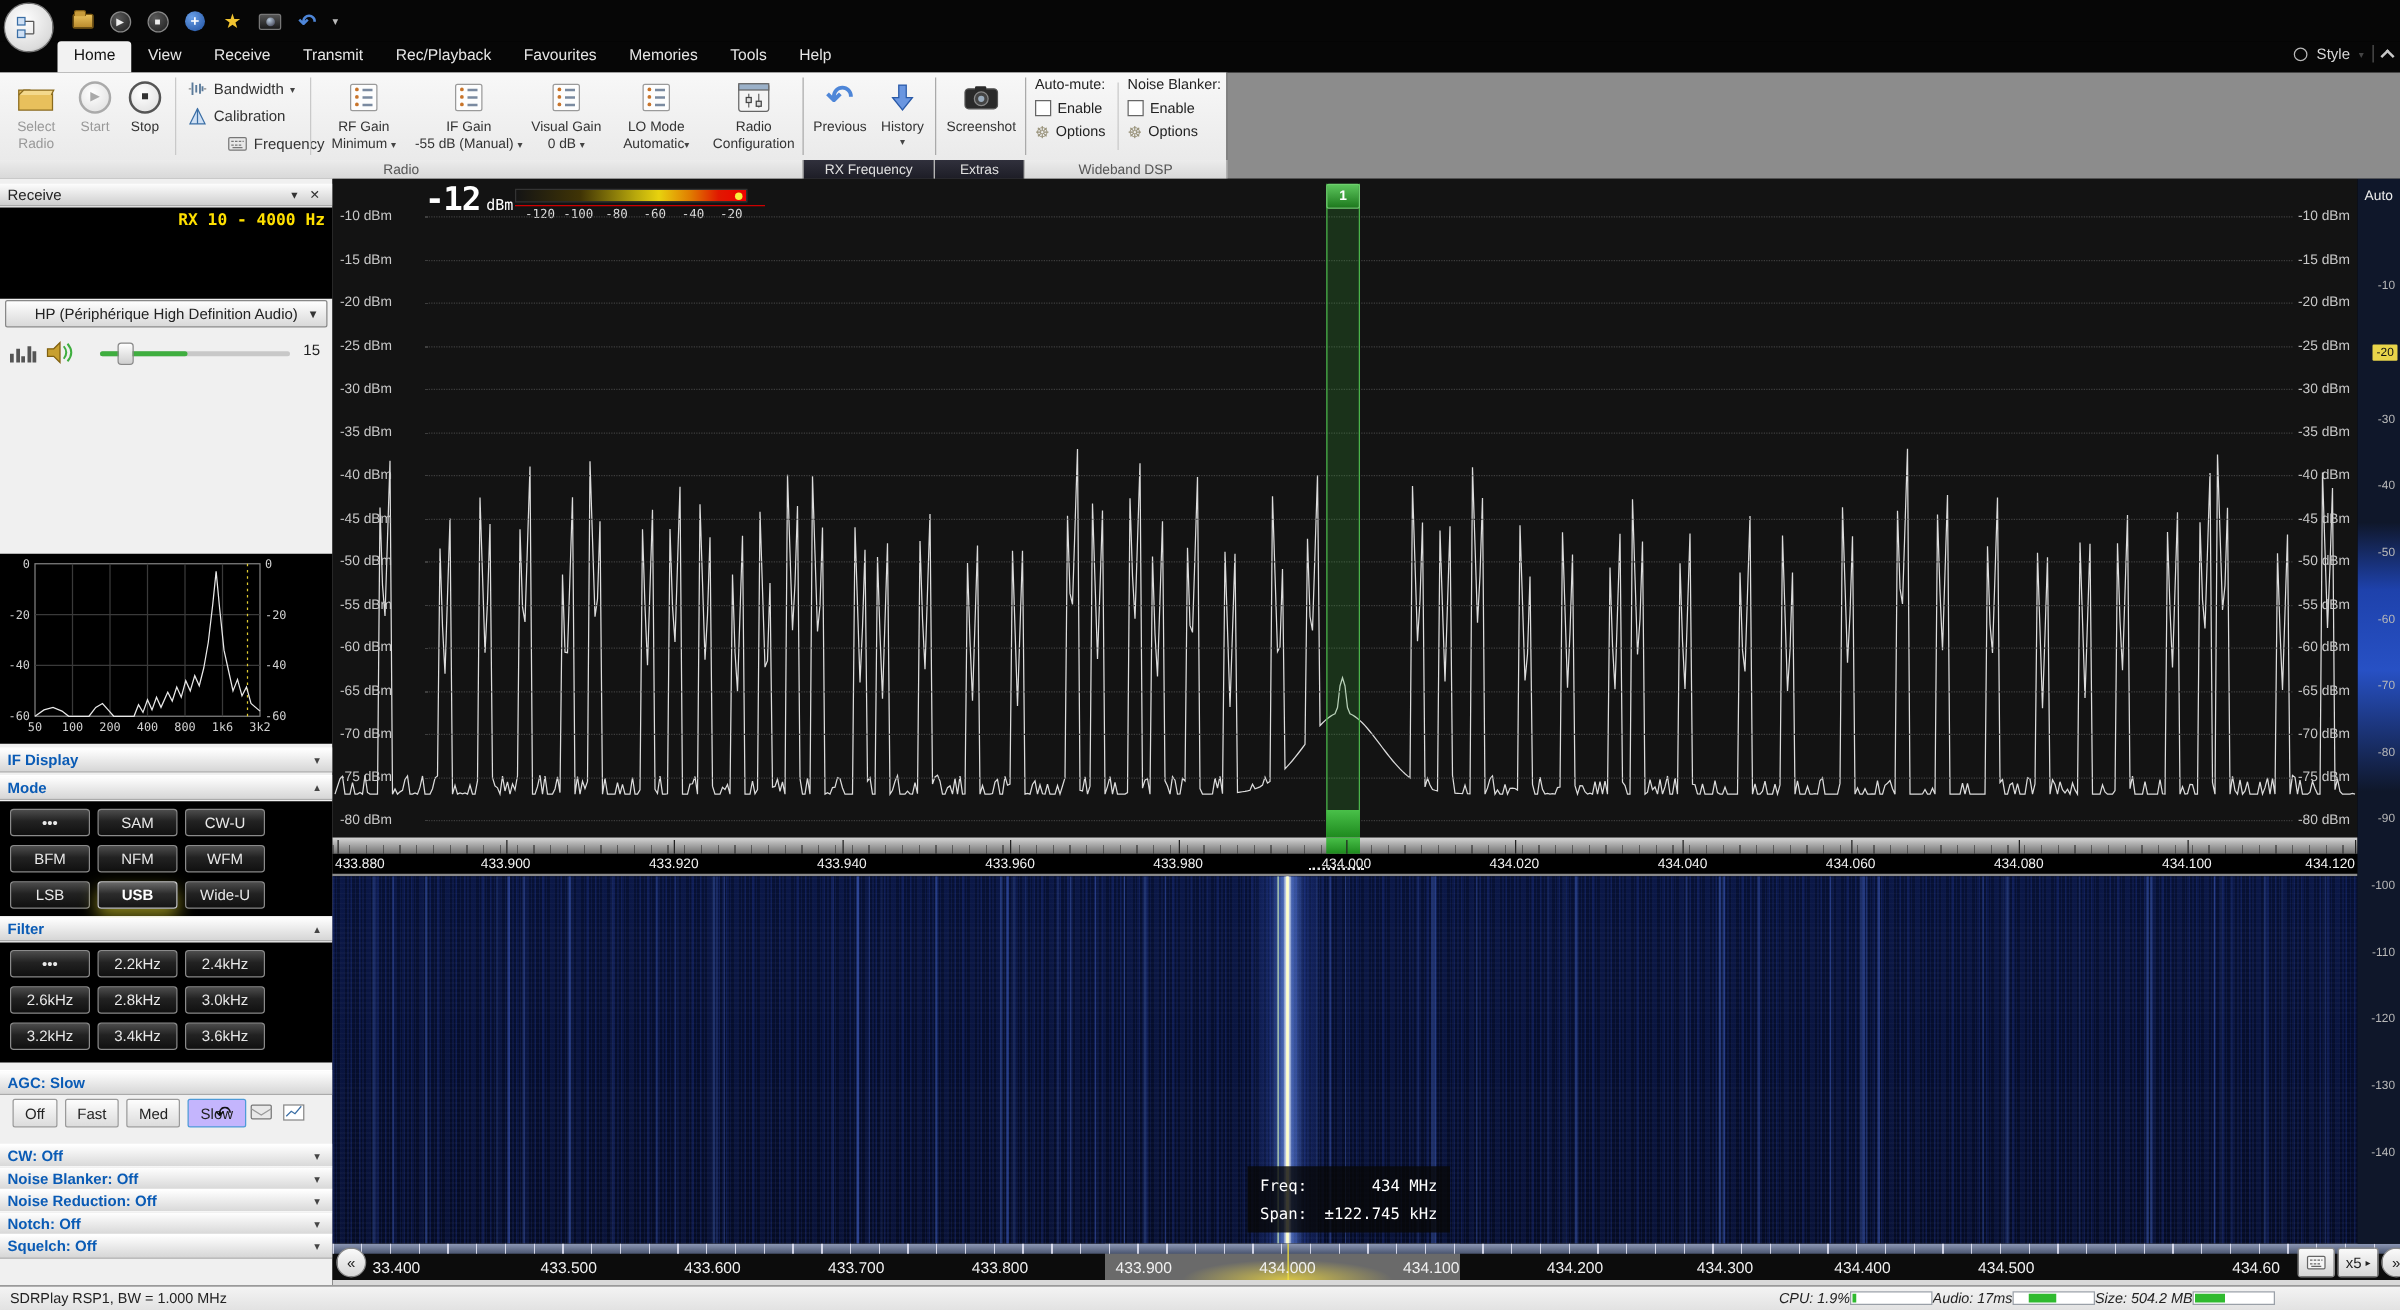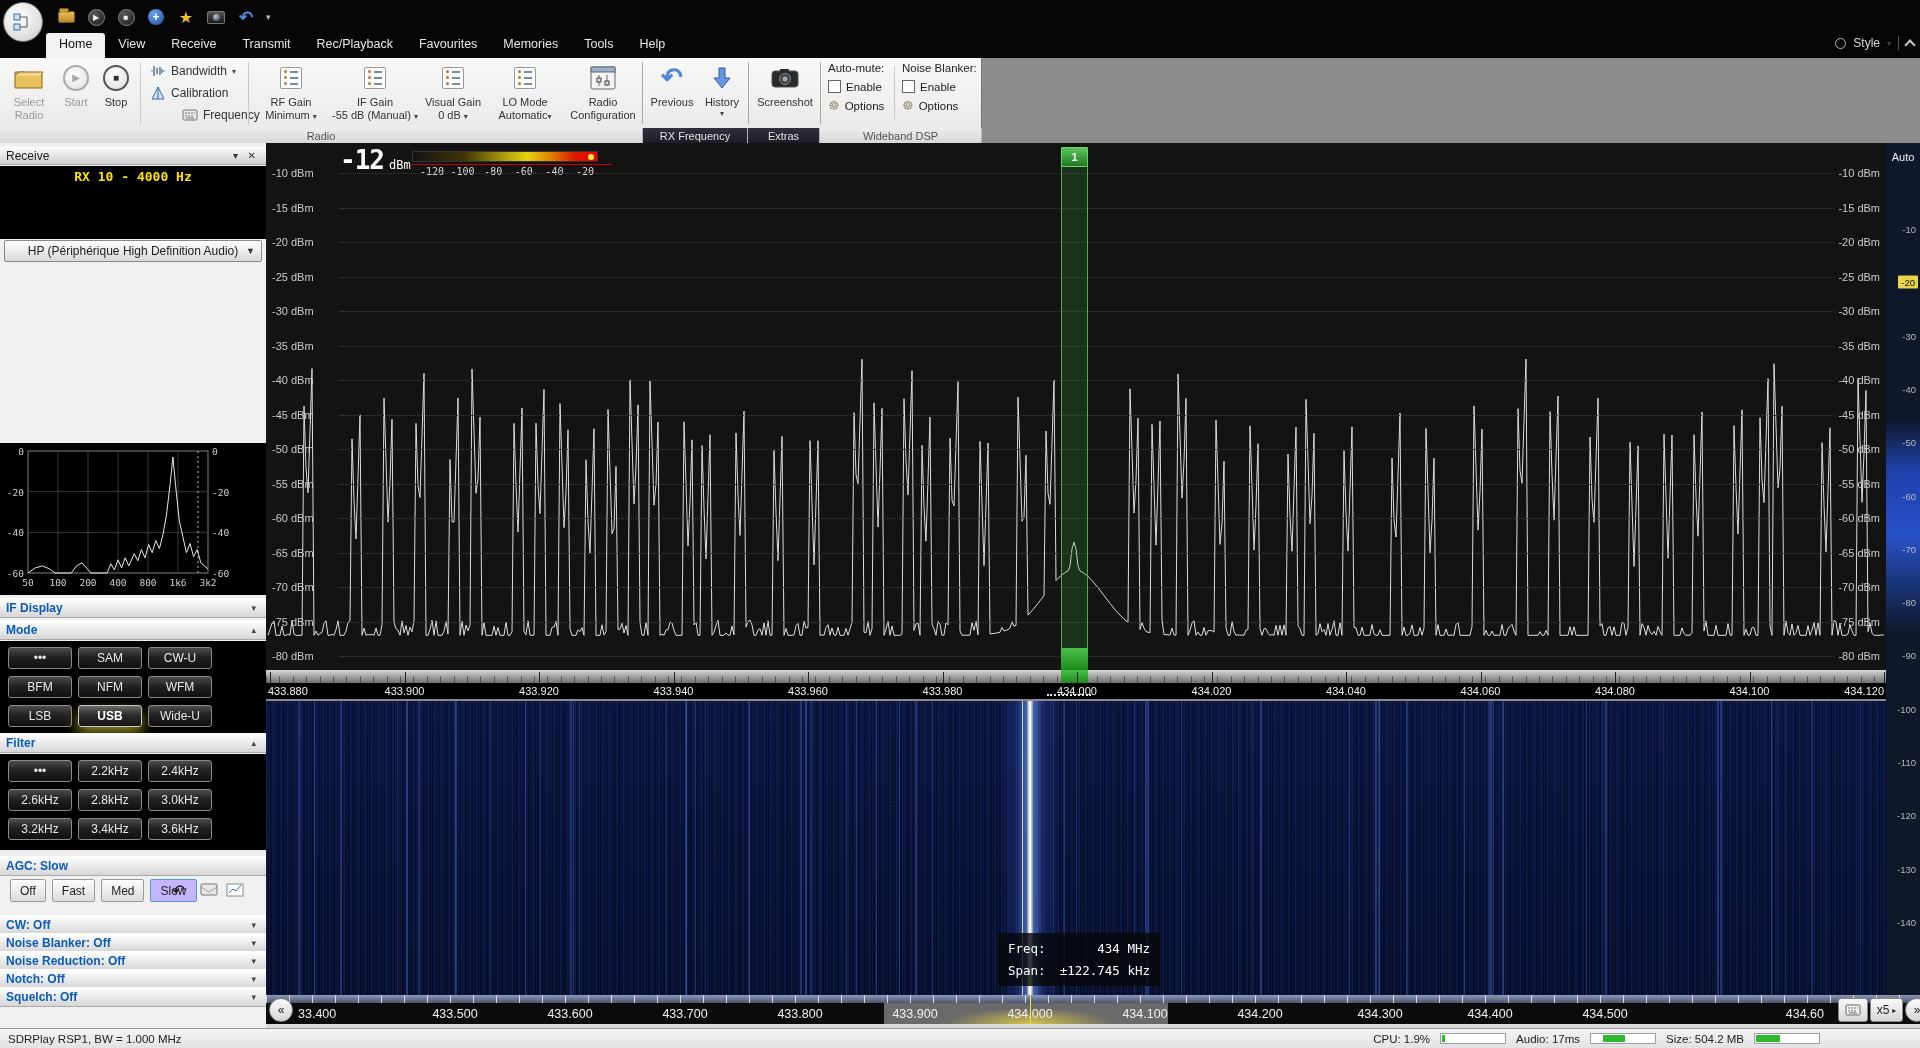--- a/index.html
+++ b/index.html
@@ -51,21 +51,21 @@
   .bigcirc.dim{border-color:#aaa;color:#aaa;}
   .chkrow{display:flex;align-items:center;gap:5px;font-size:11.5px;color:#222;margin-top:6px;}
   .chk{width:13px;height:13px;background:#fff;border:1px solid #666;}
   .gear{color:#98927a;font-size:13px;line-height:1;}
   
   .lpanel{position:absolute;left:0;top:143px;width:266px;height:885px;background:#f0f0f0;}
   .pheader{position:absolute;left:0;width:266px;height:18px;background:linear-gradient(#fdfdfd,#cfcfcf);
            font-size:12px;color:#222;display:flex;align-items:center;padding-left:6px;border-bottom:1px solid #aaa;}
   .pheader .hic{position:absolute;font-size:10px;color:#333;}
   .black{position:absolute;left:0;width:266px;background:#000;}
-  .rxrow{display:flex;justify-content:center;padding:3px 6px 0;
+  .rxrow{display:flex;justify-content:flex-end;padding:3px 6px 0;
          font-family:"DejaVu Sans Mono",monospace;font-size:13px;font-weight:bold;color:#ffe000;}
   .freq{position:absolute;left:4px;top:22px;font-family:"DejaVu Sans Mono",monospace;font-size:35px;color:#fff;letter-spacing:-1px;white-space:nowrap;}
   .freq .dim{color:#4a4a4a;}
   .combo{position:absolute;left:4px;top:97px;width:258px;height:22px;background:linear-gradient(#fefefe,#d9d9d9);
          border:1px solid #888;border-radius:2px;font-size:12px;color:#222;display:flex;align-items:center;justify-content:center;}
   .combo .dd{position:absolute;right:6px;font-size:9px;color:#333;}
   .volrow{position:absolute;left:0;top:124px;width:266px;height:32px;}
   .eqic{position:absolute;left:8px;top:8px;display:flex;align-items:flex-end;gap:1.5px;height:15px;}
   .eqic i{width:3px;background:#555;display:block;}
   .slider-track{position:absolute;left:80px;top:14px;width:152px;height:4px;background:#c8c8c8;border-radius:2px;}
@@ -149,21 +149,21 @@
   .rscale{position:absolute;left:1886px;top:143px;width:34px;height:852px;background:#0f172a;overflow:hidden;}
   .rsblue{position:absolute;left:0;top:275px;width:34px;height:215px;
           background:linear-gradient(rgba(25,60,185,0),rgba(35,80,215,.75) 25%,rgba(45,95,235,.8) 55%,rgba(25,60,185,0));}
   .rslab{position:absolute;right:4px;font-size:9.5px;color:#b8b8b8;transform:translateY(-50%);}
   .rslab.hl{background:#e8d44a;color:#111;padding:1px 3px;border-radius:1px;right:2px;}
   .rsauto{position:absolute;top:8px;width:34px;text-align:center;color:#eee;font-size:11px;}
   
   .statusbar{position:absolute;left:0;top:1028px;width:1920px;height:20px;background:linear-gradient(#f4f4f4,#e2e2e2);
              border-top:1px solid #9a9a9a;font-size:11.5px;color:#222;display:flex;align-items:center;}
   .sbleft{margin-left:8px;}
-  .sbright{position:absolute;right:100px;display:flex;align-items:center;gap:10px;}
+  .sbright{position:absolute;right:100px;display:flex;align-items:center;font-style:italic;}
   .sbbar{width:66px;height:11px;border:1px solid #9aa0a8;background:#fff;position:relative;}
   .sbfill{position:absolute;top:1px;bottom:1px;background:#2fba2f;}
   svg{display:block;}
 </style>
 </head>
 <body>
 
 <div class="screen">
 
   <div class="titlebar">
@@ -405,20 +405,38 @@
         <span>RX 1</span>
         <span>0 - 4000 Hz</span>
       </div>
     </div>
 
     <div class="combo">
       <span>HP (Périphérique High Definition Audio)</span>
       <span class="dd">▼</span>
     </div>
 
+    <div class="volrow">
+      <span class="eqic">
+          <i style="height:7px;"></i>
+          <i style="height:11px;"></i>
+          <i style="height:5px;"></i>
+          <i style="height:13px;"></i>
+          <i style="height:9px;"></i>
+        </span>
+      <svg class="abs" style="left:36px;top:5px;" width="24" height="20" viewBox="0 0 24 20">
+        <path d="M2 7 h5 l5 -5 v16 l-5 -5 h-5 z" fill="#c8a030" stroke="#806010"></path>
+        <path d="M15 5 q4 5 0 10 M18 3 q6 7 0 14" stroke="#3fae3f" stroke-width="1.6" fill="none"></path>
+      </svg>
+      <span class="slider-track">
+        <span class="slider-fill"></span>
+        <span class="slider-handle"></span>
+      </span>
+      <span class="volval">15</span>
+    </div>
 
     <div class="agraph">
       <svg id="agsvg" width="266" height="152">
           <rect x="28" y="8" width="180" height="122" fill="none" stroke="#808080"></rect>
           <line x1="58" x2="58" y1="8" y2="130" stroke="#3a3a3a"></line>
           <line x1="88" x2="88" y1="8" y2="130" stroke="#3a3a3a"></line>
           <line x1="118" x2="118" y1="8" y2="130" stroke="#3a3a3a"></line>
           <line x1="148" x2="148" y1="8" y2="130" stroke="#3a3a3a"></line>
           <line x1="178" x2="178" y1="8" y2="130" stroke="#3a3a3a"></line>
           <line x1="28" x2="208" y1="48.666666666666664" y2="48.666666666666664" stroke="#3a3a3a"></line>

